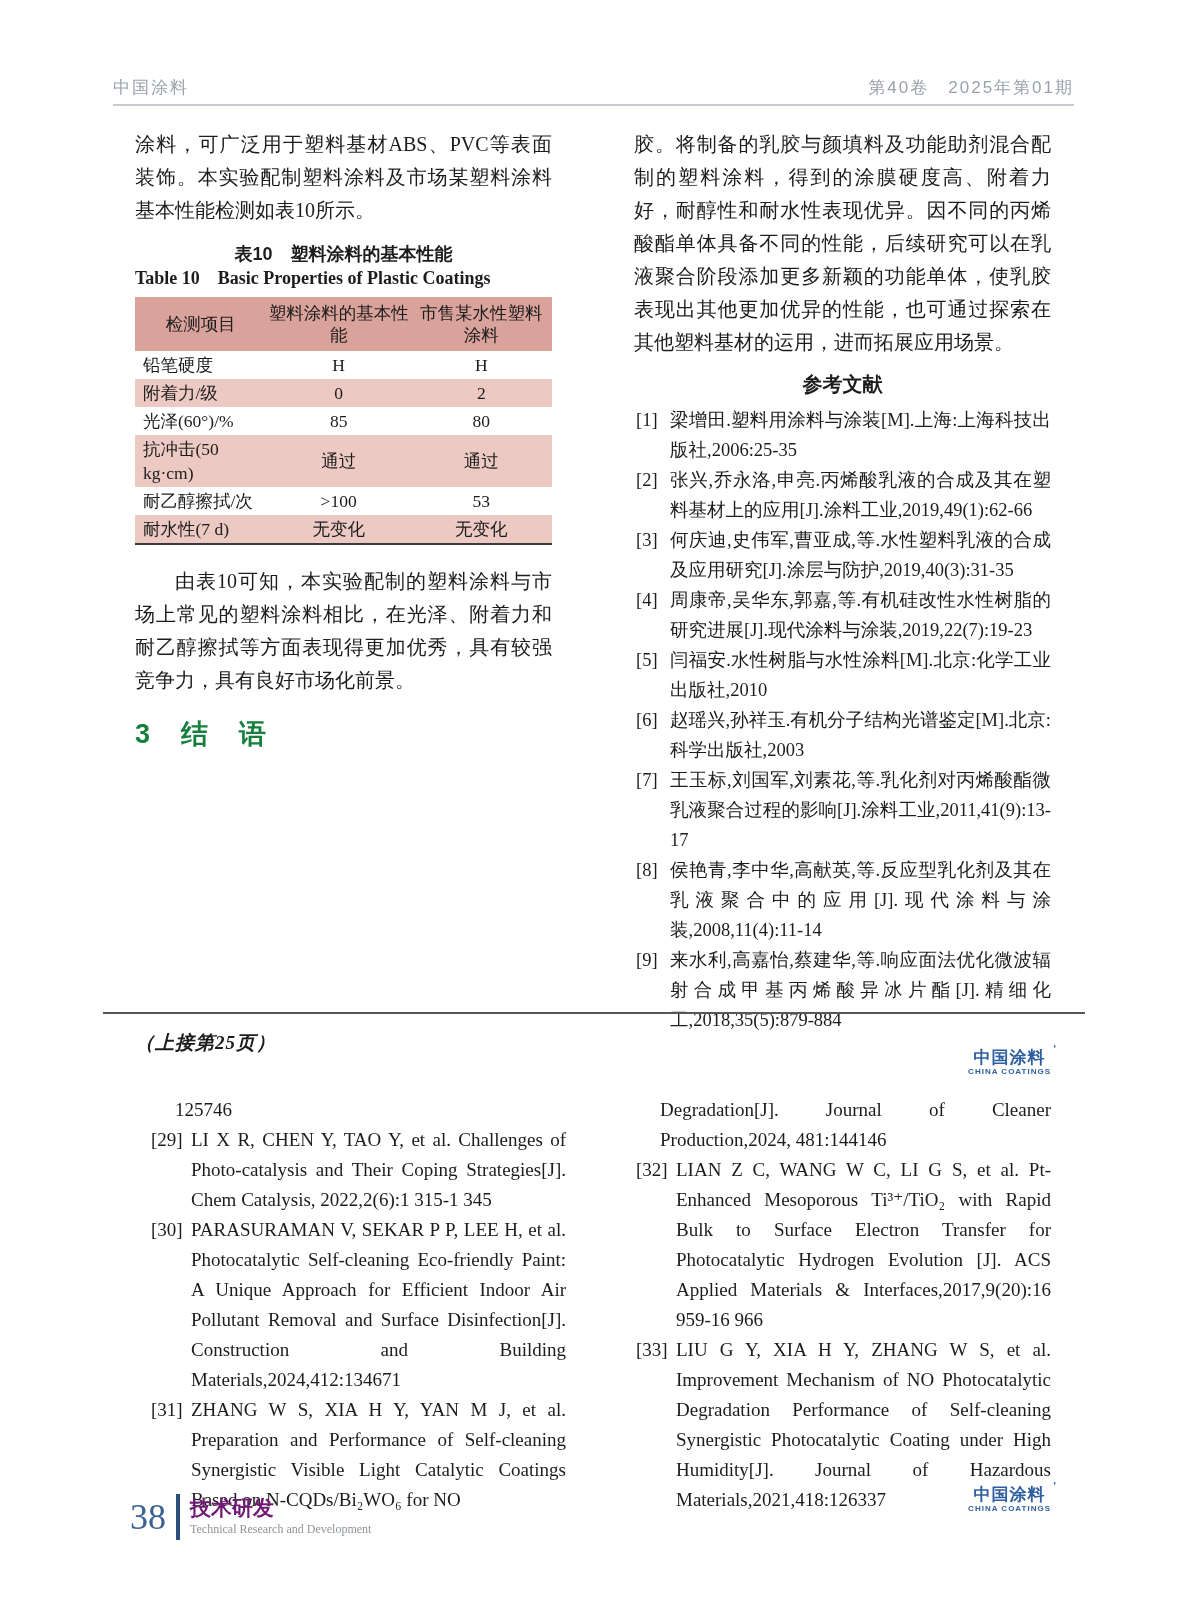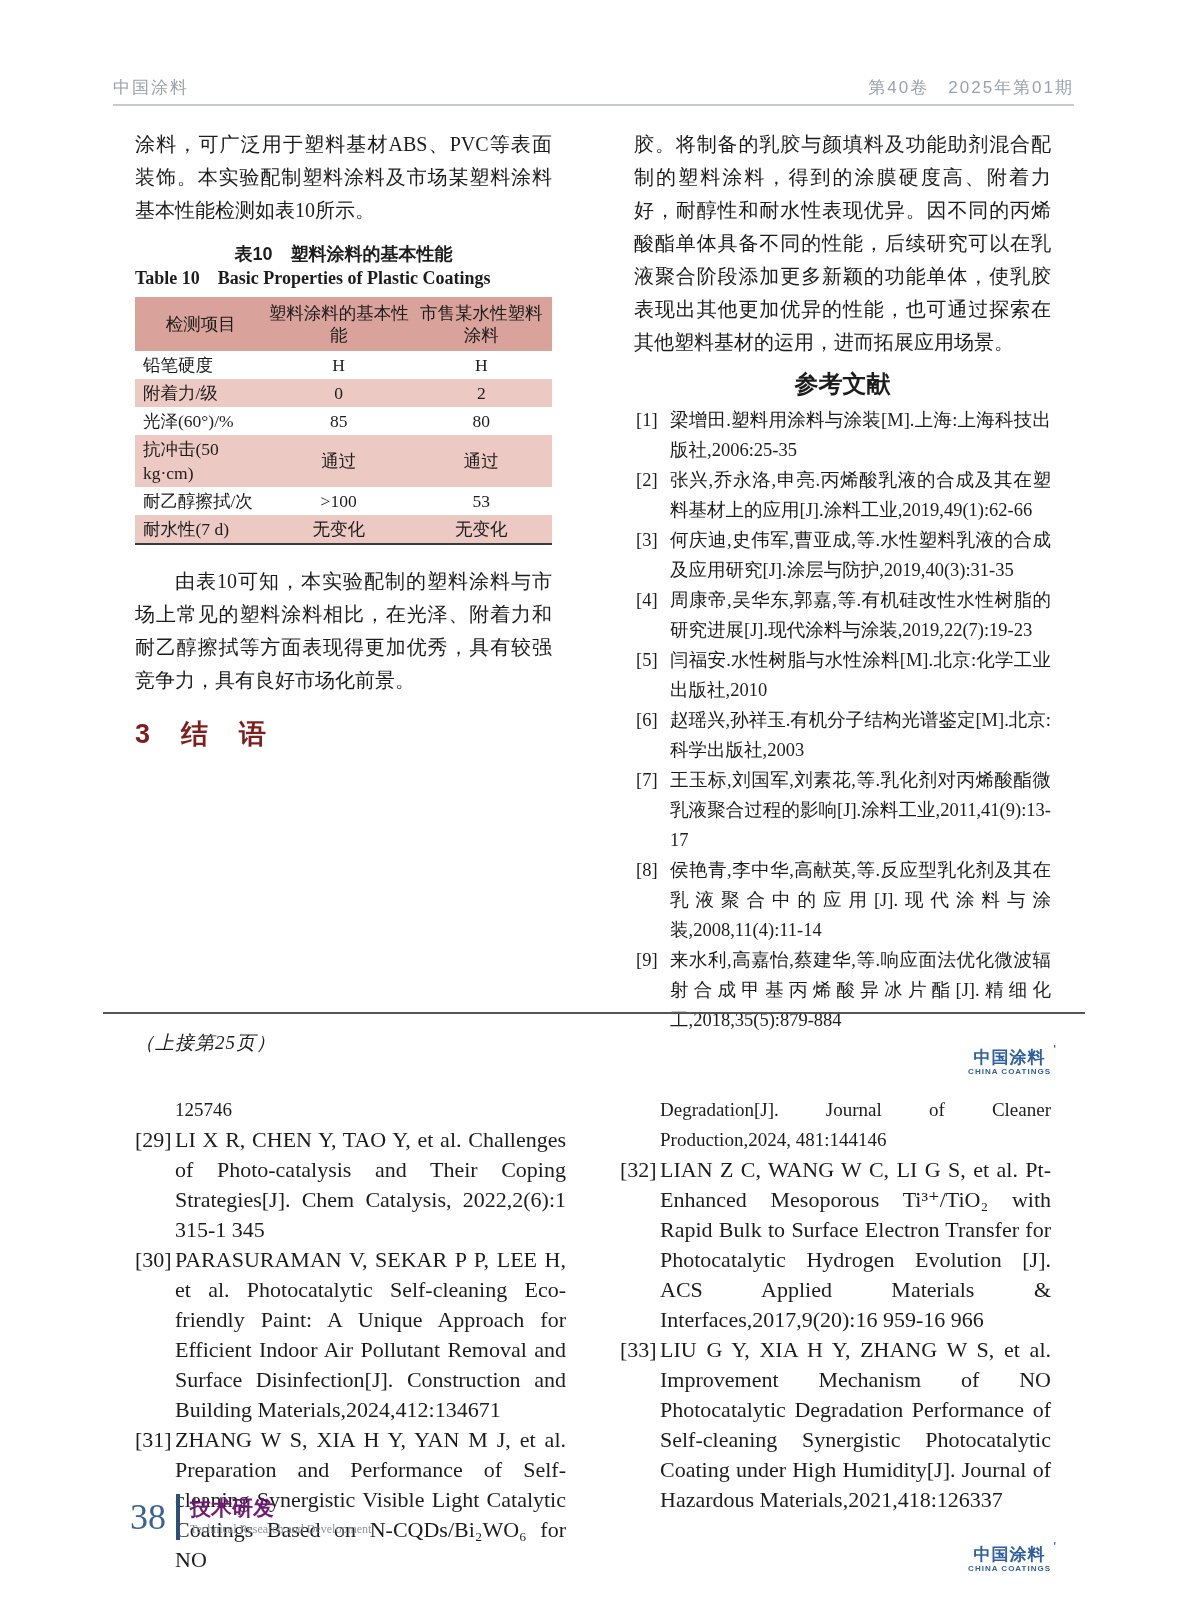--- a/index.html
+++ b/index.html
@@ -81,36 +81,36 @@
     padding: 2px 4px;
     line-height: 24px;
     text-align: center;
   }
   table.props td.item { text-align: left; padding-left: 8px; }
   table.props tbody tr:nth-child(even) { background: #ecc9c3; }
 
   
   .sec-heading {
     margin: 20px 0 0 0;
-    color: #7f1d1d;
+    color: #15803d;
     font-family: "Liberation Sans", sans-serif;
     font-weight: bold;
     font-size: 27px;
     line-height: 34px;
     letter-spacing: 2px;
   }
   .conclusion { margin-top: 12px; }
 
   
   .refs-heading {
     margin-top: 12px;
     text-align: center;
     font-family: "Liberation Sans", sans-serif;
     font-weight: bold;
-    font-size: 24px;
+    font-size: 20px;
     line-height: 26px;
   }
   ol.refs { list-style: none; margin: 8px 0 0 0; padding: 0; }
   ol.refs li {
     position: relative;
     padding-left: 36px;
     font-size: 18.5px;
     line-height: 30px;
     text-align: justify;
   }
@@ -146,42 +146,44 @@
     position: absolute;
     top: 1012px; left: 103px; right: 102px;
     border-top: 2px solid #565656;
   }
   .cont-note {
     position: absolute;
     top: 1030px; left: 135px;
     font-size: 19px;
     font-style: italic;
     letter-spacing: 1px;
+    font-weight: bold;
   }
   .bottom-columns {
     position: absolute;
     top: 1095px; left: 135px;
     width: 916px;
     display: flex;
     gap: 54px;
   }
   .bottom-col { width: 431px; position: relative; }
   .cont-line {
     padding-left: 40px;
     font-size: 19px;
     line-height: 30px;
     text-align: justify;
   }
   ol.refs-en { list-style: none; margin: 0; padding: 0; }
   ol.refs-en li {
     position: relative;
     padding-left: 40px;
-    font-size: 22px;
+    font-size: 19px;
     line-height: 30px;
     text-align: justify;
+    margin-left: 16px;
   }
   ol.refs-en li .ref-num { position: absolute; left: 0; top: 0; }
   .logo-bottom-right { position: absolute; right: 0; bottom: 0; }
 
   
   .page-footer {
     position: absolute;
     top: 1494px; left: 130px;
     display: flex; align-items: center;
   }

